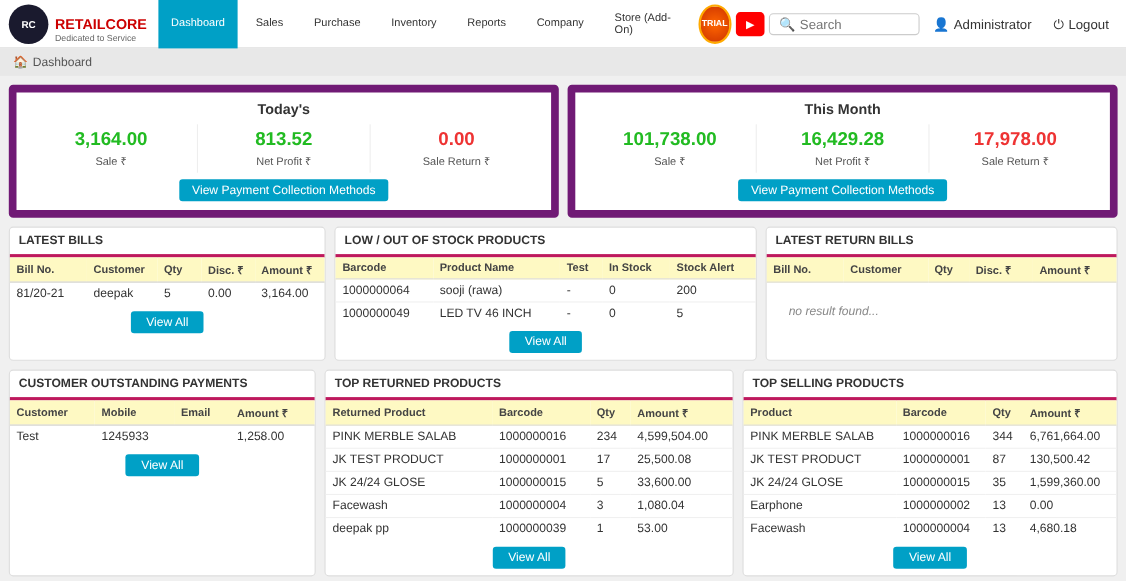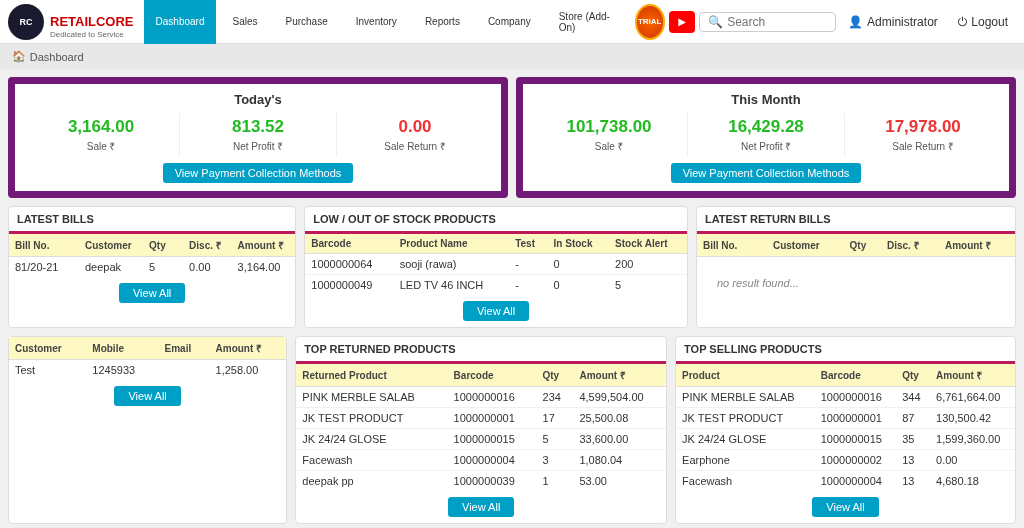--- a/index.html
+++ b/index.html
@@ -395,20 +395,21 @@
             <td colspan="5" class="no-result">no result found...</td>
           </tr>
         </tbody>
       </table>
     </div>
   </div>
 
   <div class="panels-row-3">
 
     <div class="panel" style="flex:0.9">
+      <div class="panel-title">CUSTOMER OUTSTANDING PAYMENTS</div>
       <table>
         <thead>
           <tr>
             <th>Customer</th>
             <th>Mobile</th>
             <th>Email</th>
             <th>Amount ₹</th>
           </tr>
         </thead>
         <tbody id="outstanding-body">

